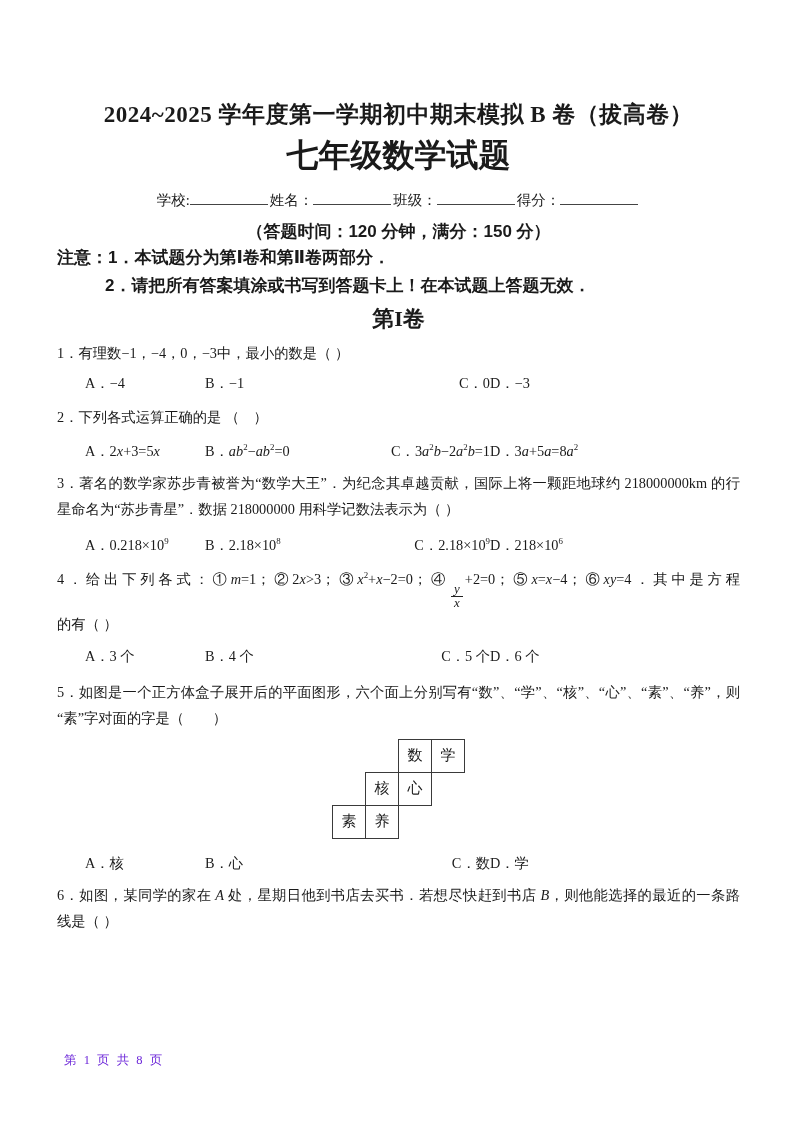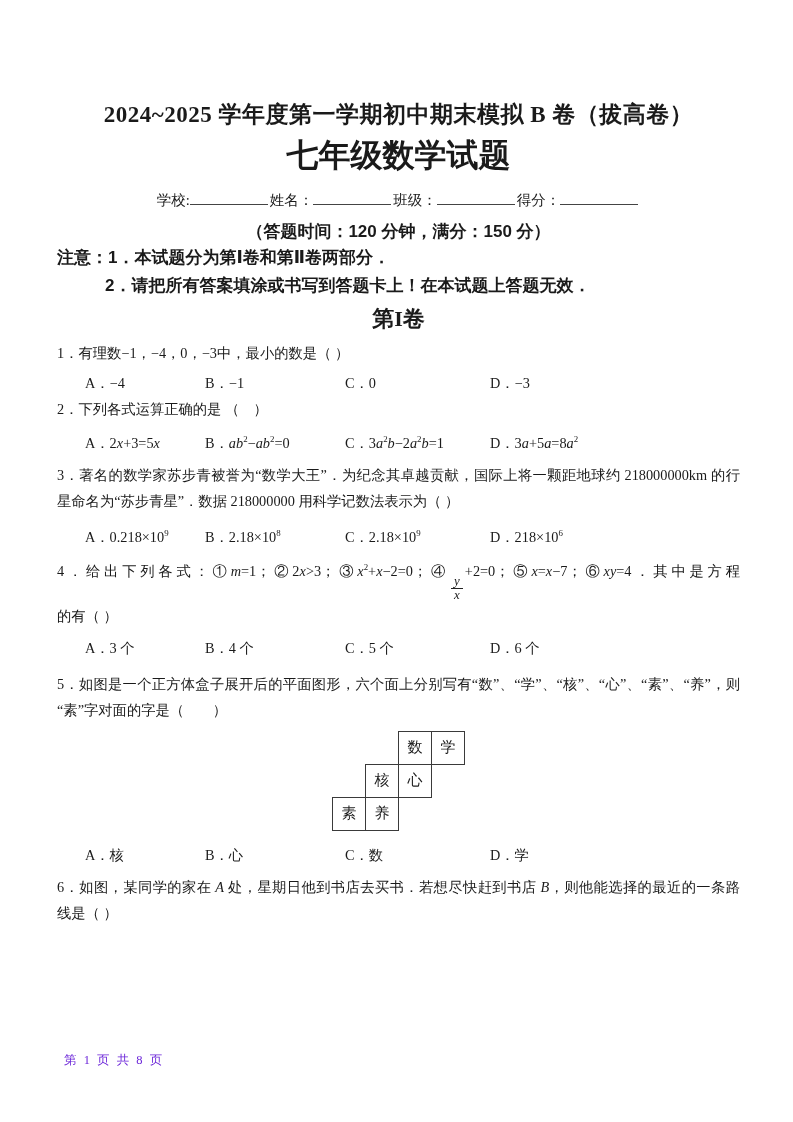--- a/index.html
+++ b/index.html
@@ -27,23 +27,23 @@
   .section-head{font-size:17px;line-height:26px;margin-top:2px;}
   .section-head .s2{padding-left:31px;}
   .q{font-size:14.3px;}
   .qline{line-height:26px;}
   .fill{text-align:justify;text-align-last:justify;}
   .q4l1{line-height:34px;}
   .opts{margin:4px 0 0 28px;line-height:26px;white-space:nowrap;}
   .opt{display:inline-block;}
   .c1{width:120px;}
   .c2{width:140px;}
-  .c3{width:145px;}
+  .c3{width:145px;text-align:right;}
   .mt6{margin-top:6px;}
-  .mt8{margin-top:0;}
+  .mt8{margin-top:8px;}
   .mt10{margin-top:10px;}
   sup{font-size:0.62em;}
   i{font-family:"Liberation Serif","DejaVu Serif",serif;}
   .frac{display:inline-flex;flex-direction:column;align-items:center;vertical-align:-0.75em;font-style:italic;line-height:1.05;font-size:0.9em;margin:0 2px;}
   .frac .fnum{border-bottom:1px solid #222;padding:0 3px;}
   .frac .fden{padding:0 3px;}
   .net{position:relative;width:133px;height:101px;margin:8px auto 0;}
   .net-cell{position:absolute;width:34px;height:34px;border:1px solid #3a3a3a;box-sizing:border-box;
     display:flex;align-items:center;justify-content:center;font-size:15px;background:#fff;}
   .footer{position:absolute;left:64px;top:1052px;font-size:12.5px;letter-spacing:2px;color:#6d28d9;}
@@ -89,21 +89,21 @@
     <div class="qline"><span>星命名为“苏步青星”．数据 218000000 用科学记数法表示为（ ）</span></div>
     <div class="opts mt6">
       <span class="opt c1"><span>A．0.218×10</span><sup>9</sup></span><span class="opt c2"><span>B．2.18×10</span><sup>8</sup></span><span class="opt c3"><span>C．2.18×10</span><sup>9</sup></span><span class="opt"><span>D．218×10</span><sup>6</sup></span>
     </div>
   </div>
 
   <div class="q">
     <div class="qline q4l1 fill"><span>4．给出下列各式：①</span><i>m</i><span>=1；②2</span><i>x</i><span>&gt;3；③</span><i>x</i><sup>2</sup><span>+</span><i>x</i><span>−2=0；④</span><span class="frac">
           <span class="fnum">y</span>
           <span class="fden">x</span>
-        </span><span>+2=0；⑤</span><i>x</i><span>=</span><i>x</i><span>−7；⑥</span><i>xy</i><span>=4．其中是方程</span></div>
+        </span><span>+2=0；⑤</span><i>x</i><span>=</span><i>x</i><span>−4；⑥</span><i>xy</i><span>=4．其中是方程</span></div>
     <div class="qline"><span>的有（ ）</span></div>
     <div class="opts mt6">
       <span class="opt c1"><span>A．3 个</span></span><span class="opt c2"><span>B．4 个</span></span><span class="opt c3"><span>C．5 个</span></span><span class="opt"><span>D．6 个</span></span>
     </div>
   </div>
 
   <div class="q mt10">
     <div class="qline fill"><span>5．如图是一个正方体盒子展开后的平面图形，六个面上分别写有“数”、“学”、“核”、“心”、“素”、“养”，则</span></div>
     <div class="qline"><span>“素”字对面的字是（　　）</span></div>
     <div class="net" id="net">

